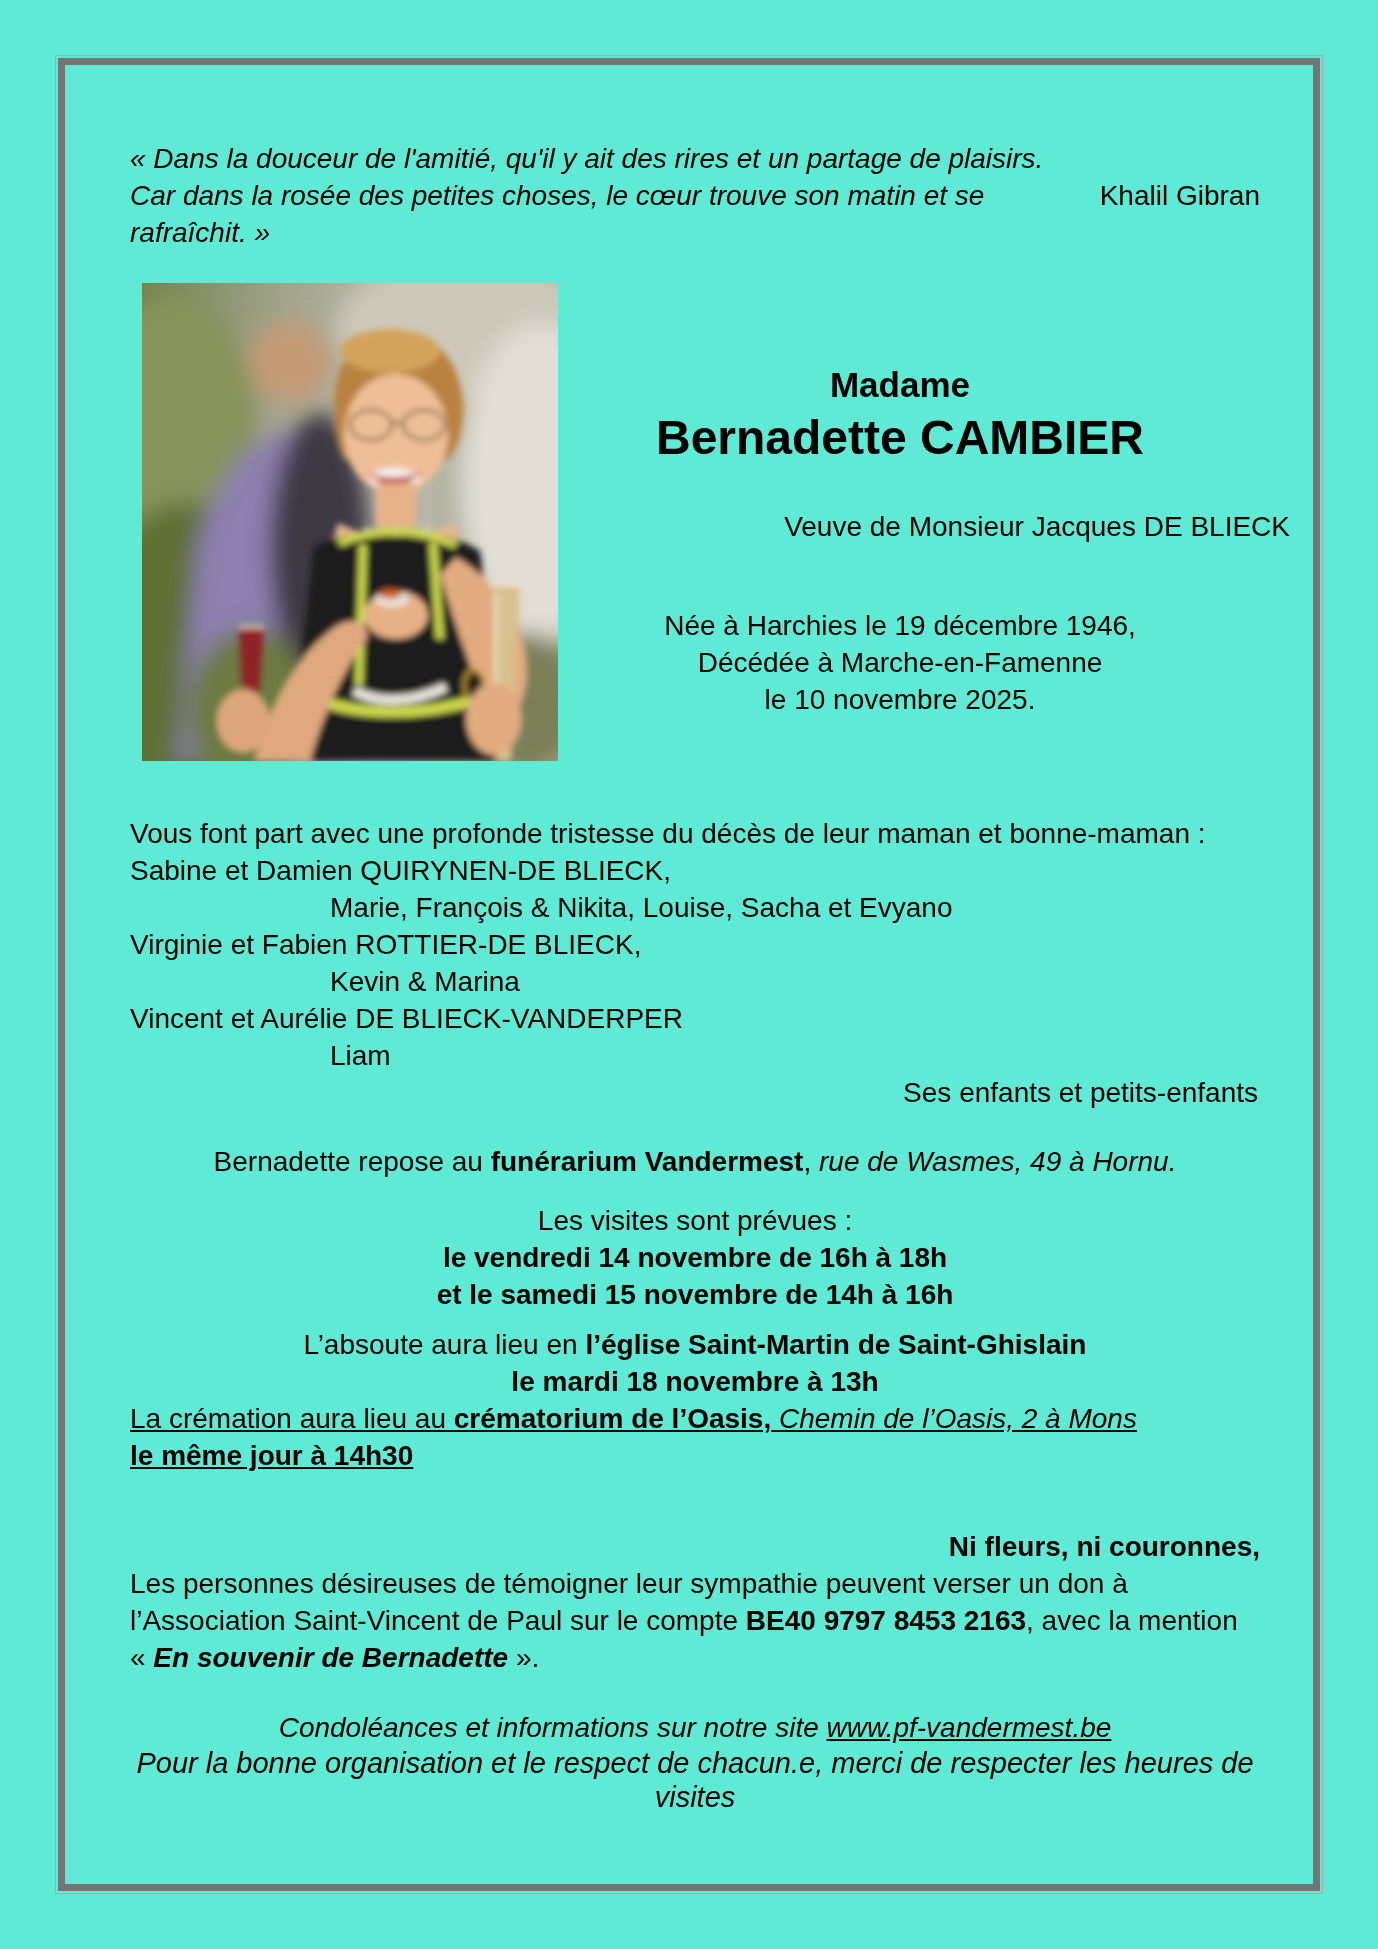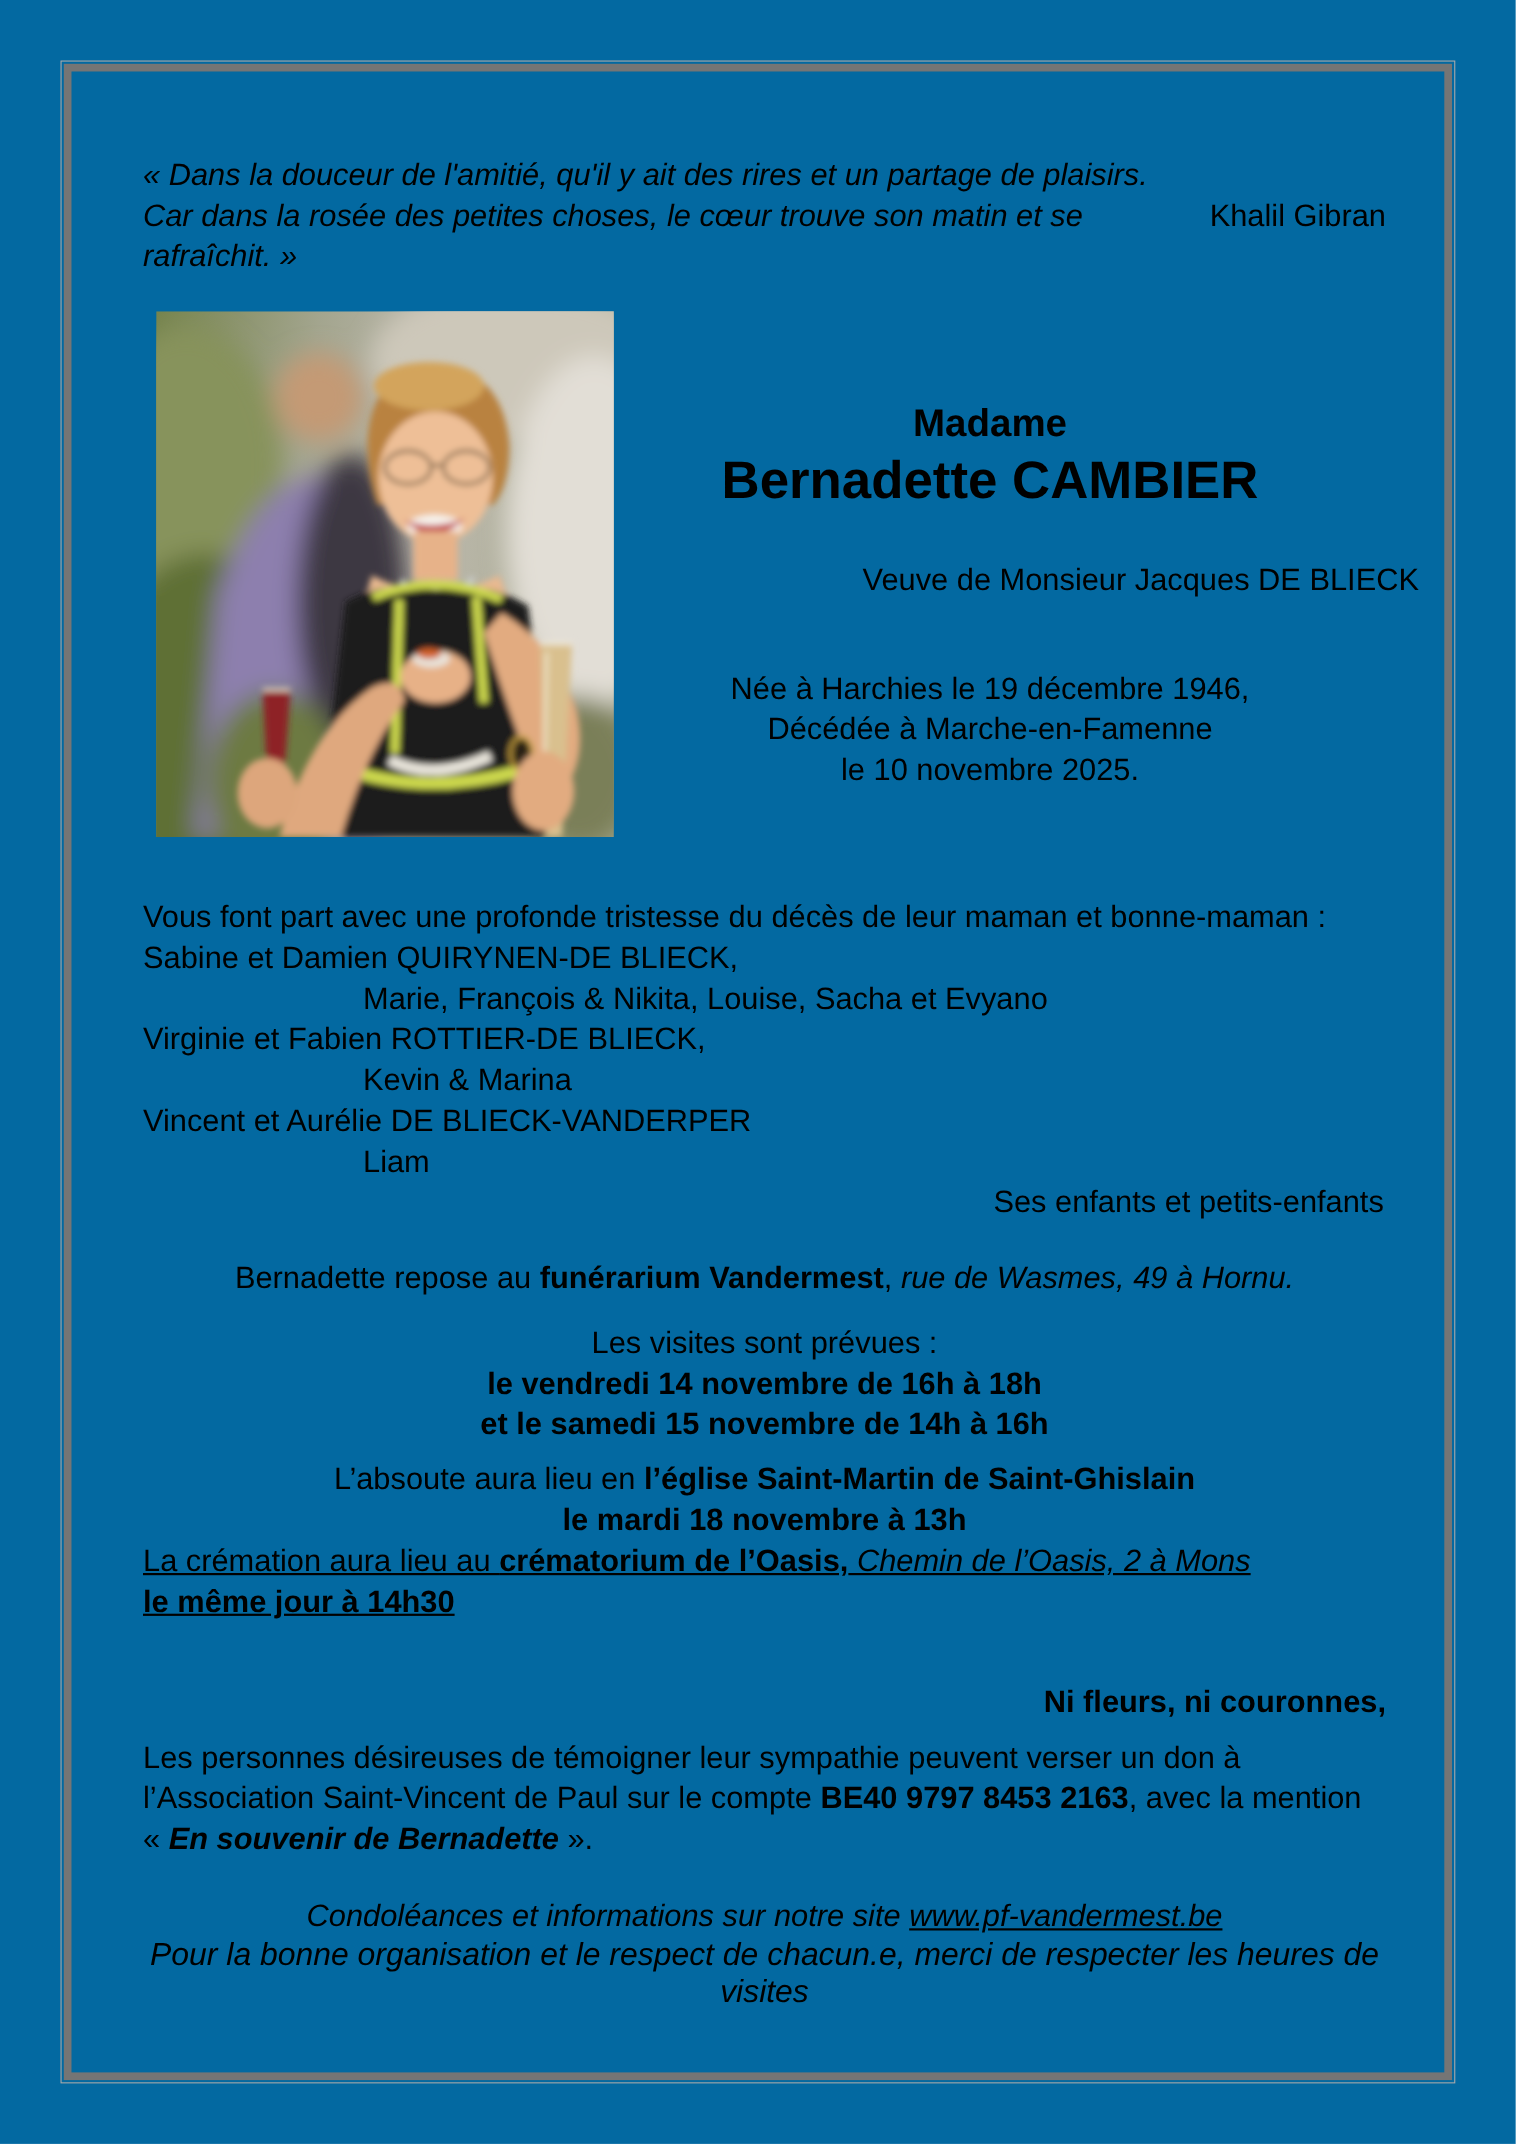--- a/index.html
+++ b/index.html
@@ -1,20 +1,20 @@
 <!DOCTYPE html>
 <html><head>
 <meta charset="utf-8">
 <style>
   html, body { margin: 0; padding: 0; background: #ffffff; }
   .page {
     position: relative;
     width: 1378px;
     height: 1949px;
-    background: #0369a1;
+    background: #5eead4;
     font-family: "Liberation Sans", "DejaVu Sans", sans-serif;
     color: #000000;
     overflow: hidden;
   }
   .frame {
     position: absolute;
     left: 55px; top: 55px; right: 55px; bottom: 55px;
     border: 1px solid #a9a9a9;
     padding: 2px;
     box-sizing: border-box;
@@ -48,21 +48,21 @@
 
   .family { margin-top: 54px; }
   .family .indent { padding-left: 200px; }
   .family-signature { text-align: right; padding-right: 2px; }
 
   .repose    { margin-top: 32px; text-align: center; }
   .visites   { margin-top: 22px; text-align: center; }
   .absoute   { margin-top: 13px; text-align: center; }
   .cremation { text-align: left; text-decoration: underline; }
   .flowers   { margin-top: 54px; text-align: right; font-weight: bold; }
-  .donation  { margin-top: 14px; }
+  .donation  { }
   .footer-condolences { margin-top: 33px; text-align: center; font-style: italic; }
   .footer-respect { text-align: center; font-style: italic; font-size: 29px; line-height: 34px; }
 
   .b  { font-weight: bold; }
   .i  { font-style: italic; }
   .bi { font-weight: bold; font-style: italic; }
   .site-link { text-decoration: underline; color: #000000; }
 </style>
 </head>
 <body>

